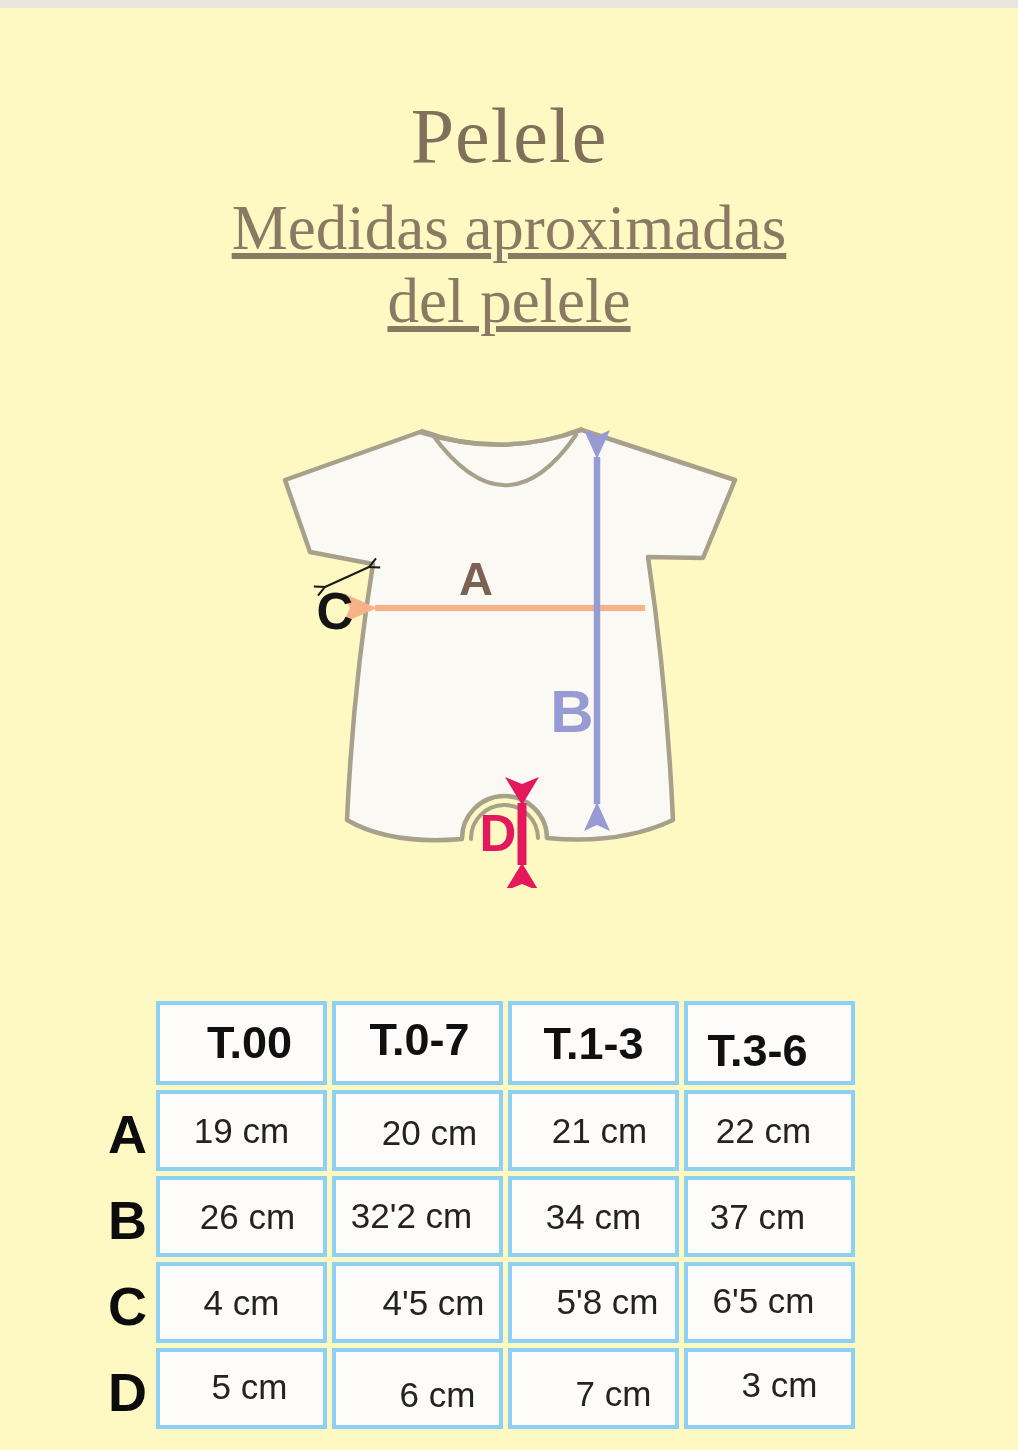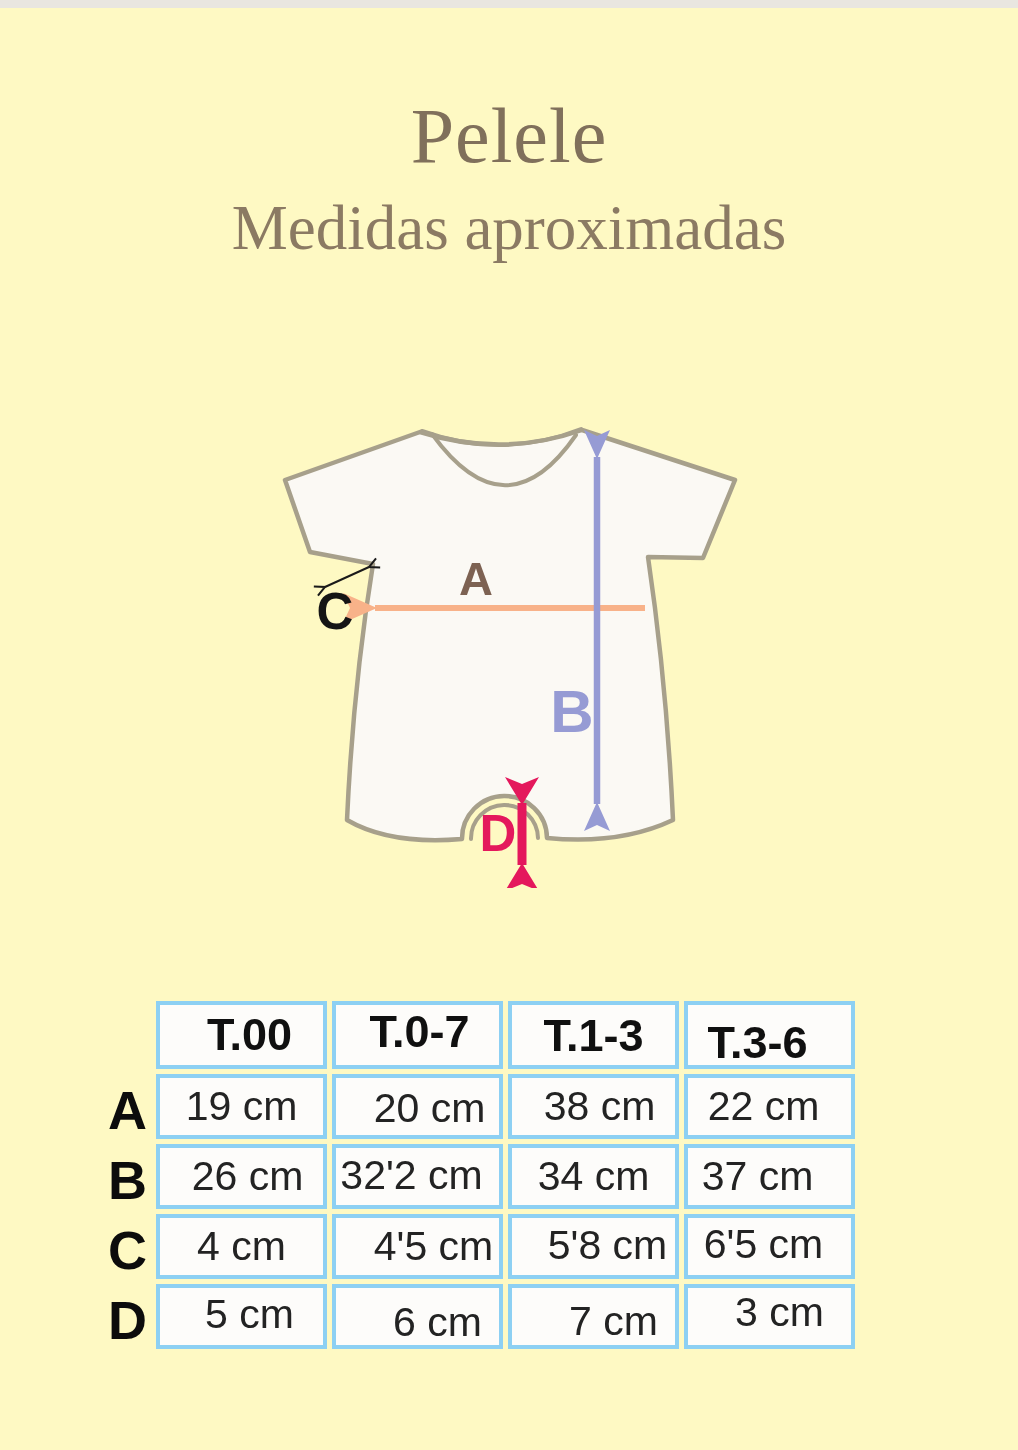--- a/index.html
+++ b/index.html
@@ -19,61 +19,63 @@
     font-weight:normal;
     font-size:78px;line-height:84px;
     color:#80705b;
     letter-spacing:1px;
   }
   .hdr .sub{
     margin-top:14px;
     font-family:"Liberation Serif","DejaVu Serif",serif;
     font-size:63px;line-height:73px;
     color:#8b7a63;
+    text-decoration:underline;
   }
   
   .diagram{position:absolute;left:270px;top:395px;width:480px;height:485px;}
   .garment{fill:#fbf9f4;stroke-width:4.5;stroke-linejoin:round;stroke-linecap:round;}
   .seam{fill:none;stroke-width:4;stroke-linecap:round;}
   .mlabel{font-family:"Liberation Sans","DejaVu Sans",sans-serif;font-weight:bold;text-anchor:middle;}
   
   .table-area{position:absolute;left:96px;top:988px;}
   table.size{
     border-collapse:separate;
     border-spacing:5px;
     table-layout:fixed;
   }
   table.size col.lbl{width:50px;}
   table.size col.c{width:171px;}
   table.size th,table.size td.v{
     border:4px solid #8dd0f3;
     background:#fdfcfa;
     text-align:center;
     vertical-align:middle;
-    padding:0;
+    padding:8px;
   }
   table.size th{height:60px;font-size:45px;font-weight:bold;color:#101010;}
-  table.size td.v{height:57px;font-size:41px;font-weight:normal;color:#232323;}
+  table.size td.v{height:57px;font-size:35px;font-weight:normal;color:#232323;}
   table.size td.rl{
     border:none;background:transparent;
     text-align:right;vertical-align:middle;
     font-size:54px;font-weight:800;color:#0c0c0c;
     padding:0 4px 0 0;
   }
   .t{display:inline-block;transform:translate(var(--dx,0px),var(--dy,0px));}
 </style>
 </head>
 <body>
 
 <div class="page">
 
   <div class="hdr">
     <h1>Pelele</h1>
     <div class="sub">
       <div>Medidas aproximadas</div>
+      <div>del pelele</div>
     </div>
   </div>
 
   <svg class="diagram" viewBox="0 0 480 485" xmlns="http://www.w3.org/2000/svg">
     <defs>
       <marker id="headA" markerUnits="userSpaceOnUse" markerWidth="40" markerHeight="36" viewBox="0 -18 40 36" refX="2" refY="0" orient="auto-start-reverse">
         <path d="M0,0 L34,-15 L27,0 L34,15 Z" fill="#f8b289"></path>
       </marker>
       <marker id="headB" markerUnits="userSpaceOnUse" markerWidth="36" markerHeight="32" viewBox="0 -16 36 32" refX="2" refY="0" orient="auto-start-reverse">
         <path d="M0,0 L29,-13 L23,0 L29,13 Z" fill="#969bd4"></path>
@@ -131,21 +133,21 @@
         <td class="rl"></td>
         <th><span class="t" style="--dx:8px">T.00</span></th>
         <th><span class="t" style="--dx:2px;--dy:-3px">T.0-7</span></th>
         <th><span class="t" style="--dy:1px">T.1-3</span></th>
         <th><span class="t" style="--dx:-12px;--dy:8px">T.3-6</span></th>
       </tr>
       <tr>
         <td class="rl"><span class="t" style="--dy:3px">A</span></td>
         <td class="v"><span class="t">19 cm</span></td>
         <td class="v"><span class="t" style="--dx:12px;--dy:2px">20 cm</span></td>
-        <td class="v"><span class="t" style="--dx:6px">38 cm</span></td>
+        <td class="v"><span class="t" style="--dx:6px">21 cm</span></td>
         <td class="v"><span class="t" style="--dx:-6px">22 cm</span></td>
       </tr>
       <tr>
         <td class="rl"><span class="t" style="--dy:3px">B</span></td>
         <td class="v"><span class="t" style="--dx:6px">26 cm</span></td>
         <td class="v"><span class="t" style="--dx:-6px;--dy:-1px">32'2 cm</span></td>
         <td class="v"><span class="t">34 cm</span></td>
         <td class="v"><span class="t" style="--dx:-12px">37 cm</span></td>
       </tr>
       <tr>

